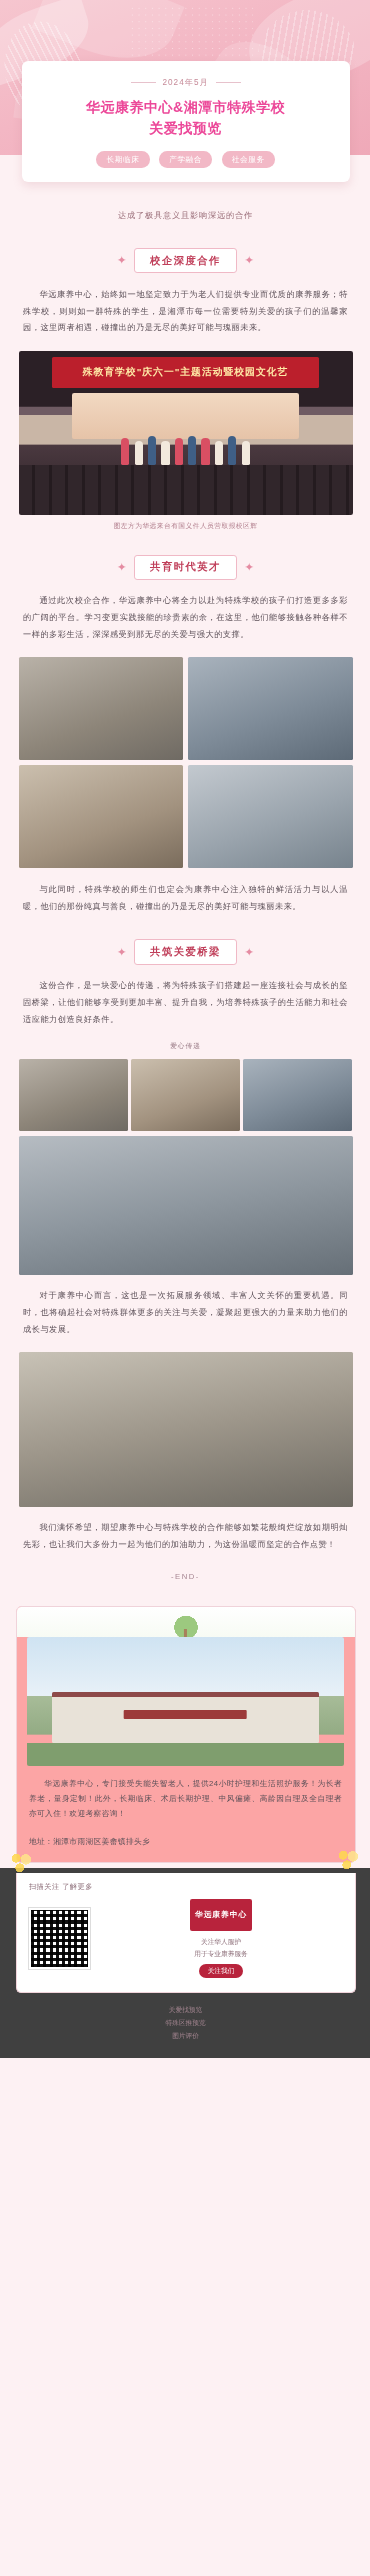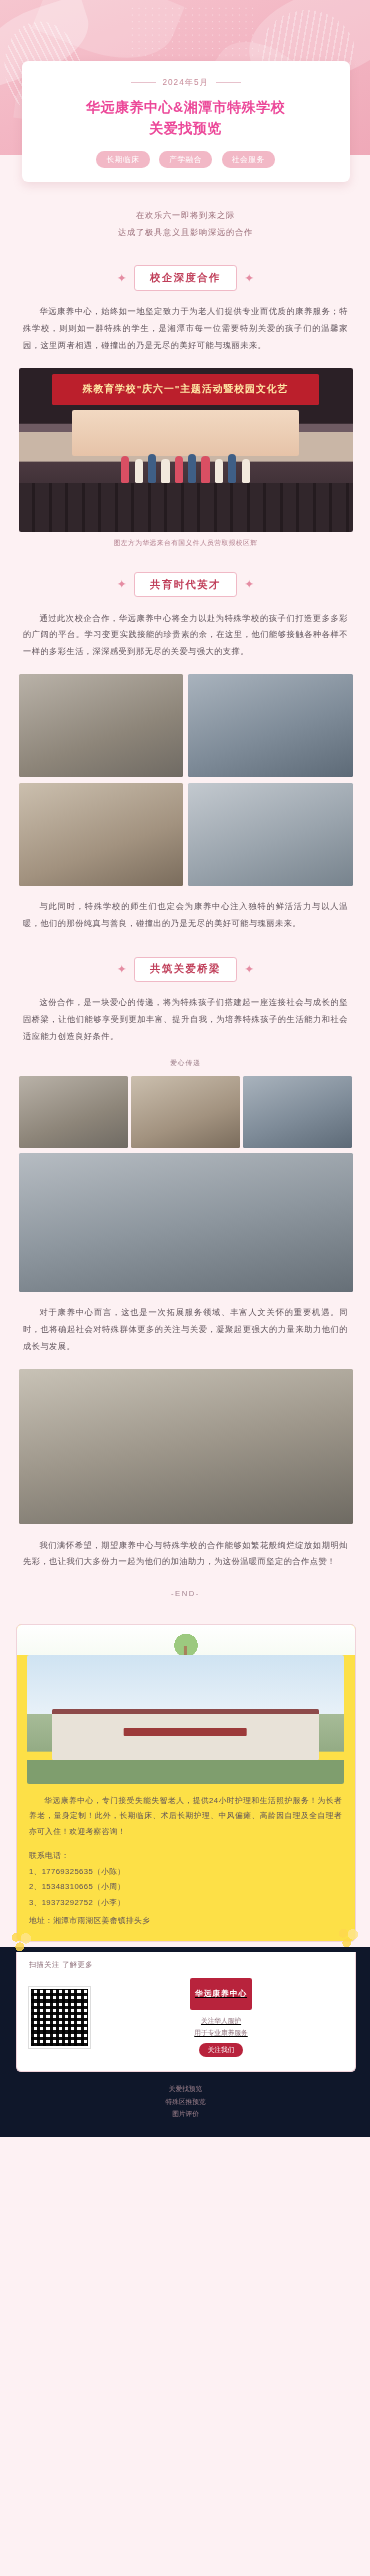--- a/index.html
+++ b/index.html
@@ -237,21 +237,21 @@
     letter-spacing: 1.5px;
     margin: 17.5px 0 13.4px;
   }
 
   
   .bottom-wrap {
     background: #fdf1f3;
     padding: 12.4px 15.5px 5.2px;
   }
   .bottom-card {
-    background: #fde047;
+    background: #fca5a5;
     border: 0.5px solid #f0d3da;
     border-radius: 5.2px;
     padding: 0 0 12.4px;
     overflow: hidden;
   }
   .bc-top-deco {
     height: 30px;
     background: linear-gradient(#ffffff,#f7fbf4);
     position: relative;
   }
@@ -307,35 +307,35 @@
   .bc-addr {
     color: #5d5159;
     font-size: 7.7px;
     line-height: 2;
     padding: 3.1px 12.4px 0;
     letter-spacing: 0.4px;
   }
 
   
   .qr-wrap {
-    background: #0f172a;
+    background: #404040;
     padding: 5.2px 15.5px 0;
     position: relative;
   }
   .qr-card {
     background: #ffffff;
     border: 0.5px solid #f0d3da;
     border-top: none;
     border-radius: 0 0 5.2px 5.2px;
     padding: 8.2px 12.4px 13.4px;
   }
   .qr-head {
     color: #8c6d78; font-size: 7.2px; letter-spacing: 0.5px; margin-bottom: 7.2px;
   }
-  .qr-row { display: flex; align-items: center; gap: 10px; text-decoration: underline; }
+  .qr-row { display: flex; align-items: center; gap: 10px; }
   .qr-code {
     width: 61px; height: 61px;
     background:
       repeating-linear-gradient(90deg,#111 0 3.1px, #fff 3.1px 6.2px),
       repeating-linear-gradient(0deg,#111 0 3.1px, #fff 3.1px 6.2px);
     background-blend-mode: multiply;
     border: 2.6px solid #fff;
     outline: 0.5px solid #ddd;
   }
   .qr-logo-block { flex: 1; text-align: center; }
@@ -390,21 +390,20 @@
     <span class="l2">关爱找预览</span>
   </div>
   <div class="pill-row">
     <span class="pill">长期临床</span>
     <span class="pill">产学融合</span>
     <span class="pill">社会服务</span>
   </div>
 </div>
 
 <div class="intro">
-  <div>在欢乐六一即将到来之际</div>
   <div>达成了极具意义且影响深远的合作</div>
 </div>
 
 <div class="section-head">
   <span class="sh-spark">✦</span>
   <span class="sh-box">校企深度合作</span>
   <span class="sh-spark">✦</span>
 </div>
 
 <p class="para">华远康养中心，始终如一地坚定致力于为老人们提供专业而优质的康养服务；特殊学校，则则如一群特殊的学生，是湘潭市每一位需要特别关爱的孩子们的温馨家园，这里两者相遇，碰撞出的乃是无尽的美好可能与瑰丽未来。</p>
@@ -481,26 +480,20 @@
 <div class="bottom-wrap">
   <div class="bottom-card">
     <div class="bc-top-deco">
       <div class="tree"></div>
     </div>
     <div class="bc-photo">
       <div class="gate"></div>
       <div class="lawn"></div>
     </div>
     <p class="bc-text">华远康养中心，专门接受失能失智老人，提供24小时护理和生活照护服务！为长者养老，量身定制！此外，长期临床、术后长期护理、中风偏瘫、高龄因自理及全自理者亦可入住！欢迎考察咨询！</p>
-    <div class="bc-list">
-      <div class="lbl">联系电话：</div>
-      <div>1、17769325635（小陈）</div>
-      <div>2、15348310665（小周）</div>
-      <div>3、19373292752（小李）</div>
-    </div>
     <div class="bc-addr">地址：湘潭市雨湖区姜畲镇排头乡</div>
   </div>
 </div>
 
 <div class="qr-wrap">
   <div class="blossom" style="left:9.3px; top:-17.5px;"></div>
   <div class="blossom" style="right:11.3px; top:-20.6px;"></div>
   <div class="qr-card">
     <div class="qr-head">扫描关注 了解更多</div>
     <div class="qr-row">

